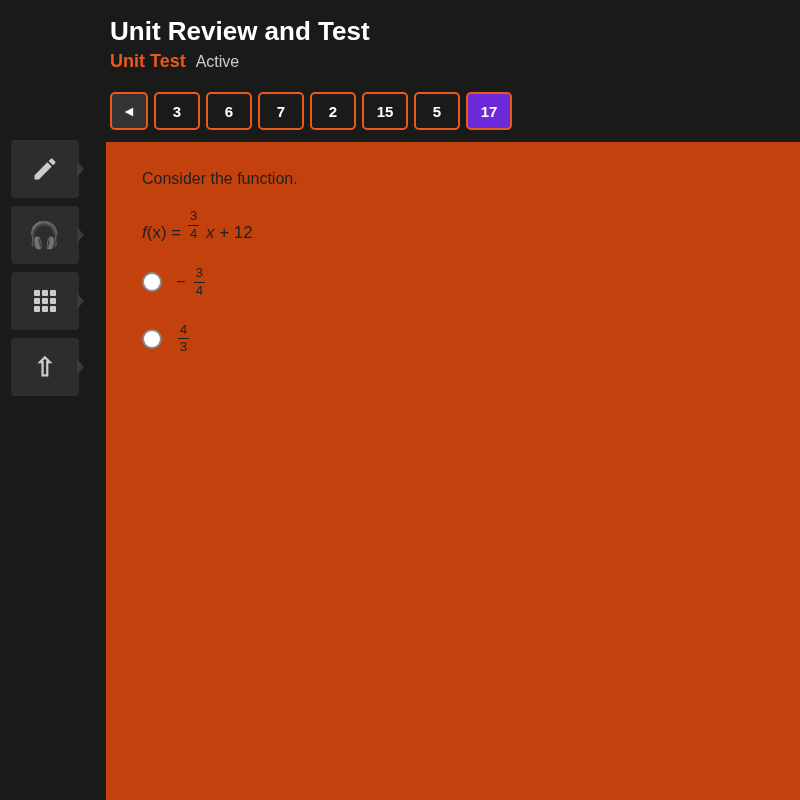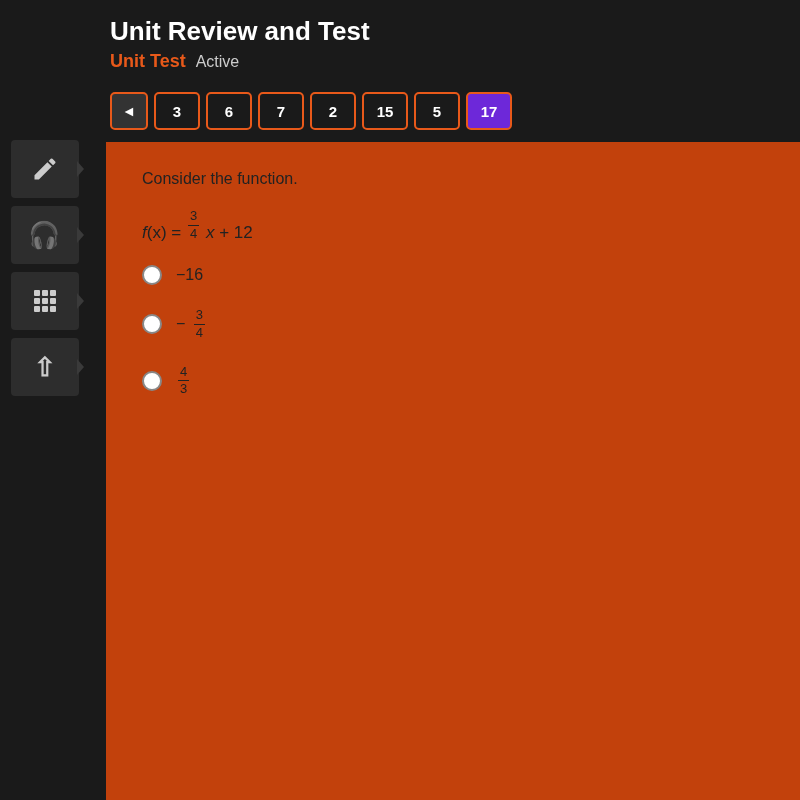--- a/index.html
+++ b/index.html
@@ -322,24 +322,20 @@
         <span class="fraction">
           <span class="numerator">3</span>
           <span class="denominator">4</span>
         </span>
         <span>&nbsp;<em>x</em> + 12</span>
       </div>
 
 
       <div class="choices">
 
-        <div class="choice-item">
-          <div class="radio-btn"></div>
-          <span class="choice-label">−16</span>
-        </div>
 
 
         <div class="choice-item">
           <div class="radio-btn"></div>
           <span class="choice-label">
             <span class="neg-fraction">
               −&nbsp;<span class="fraction">
                 <span class="numerator">3</span>
                 <span class="denominator">4</span>
               </span>

